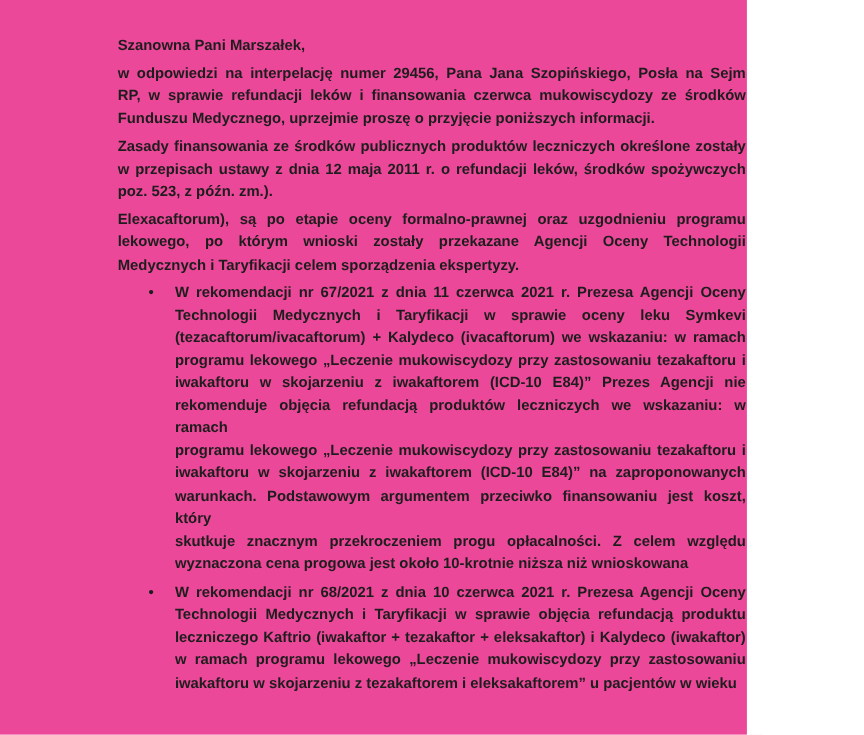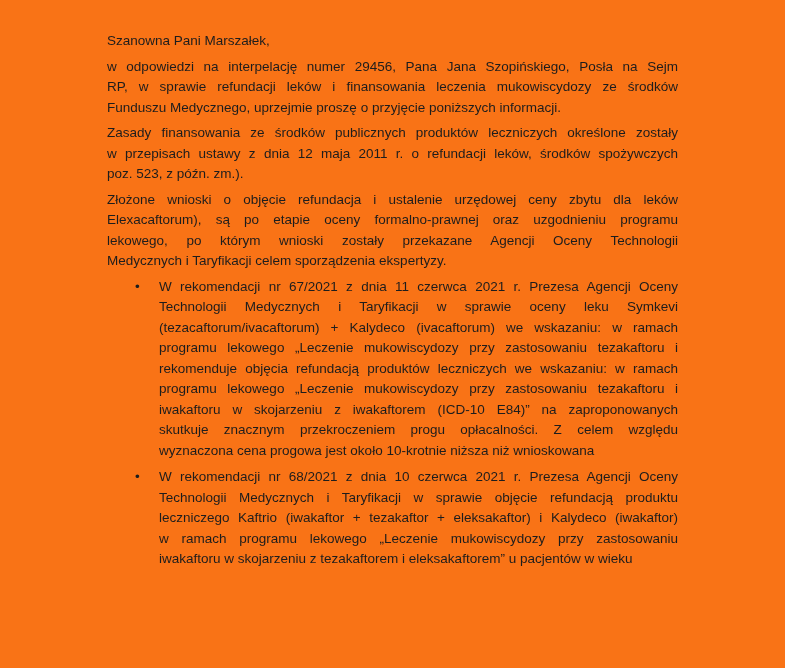--- a/index.html
+++ b/index.html
@@ -1,23 +1,24 @@
 <!DOCTYPE html>
 <html lang="pl"><head>
 <meta charset="utf-8">
 <style>
   html, body { margin: 0; padding: 0; background: #ffffff; }
   .page {
     position: relative;
-    width: 785px;
+    width: 679px;
     height: 668px;
-    background: #f97316;
+    background: #ec4899;
     overflow: hidden;
     font-family: "Liberation Sans", "DejaVu Sans", sans-serif;
     color: #1d1d1d;
+    font-weight: bold;
   }
   .doc {
     position: absolute;
     left: 107px;
     top: 31px;
     width: 571px;
   }
   .ln {
     font-size: 13.5px;
     line-height: 20.5px;
@@ -47,57 +48,58 @@
 
 <div class="page">
   <div class="doc">
 
     <div class="para">
       <div class="ln end">Szanowna Pani Marszałek,</div>
     </div>
 
     <div class="para">
       <div class="ln">w odpowiedzi na interpelację numer 29456, Pana Jana Szopińskiego, Posła na Sejm</div>
-      <div class="ln">RP, w sprawie refundacji leków i finansowania leczenia mukowiscydozy ze środków</div>
+      <div class="ln">RP, w sprawie refundacji leków i finansowania czerwca mukowiscydozy ze środków</div>
       <div class="ln end">Funduszu Medycznego, uprzejmie proszę o przyjęcie poniższych informacji.</div>
     </div>
 
     <div class="para">
       <div class="ln">Zasady finansowania ze środków publicznych produktów leczniczych określone zostały</div>
       <div class="ln">w przepisach ustawy z dnia 12 maja 2011 r. o refundacji leków, środków spożywczych</div>
       <div class="ln end">poz. 523, z późn. zm.).</div>
     </div>
 
     <div class="para">
-      <div class="ln">Złożone wnioski o objęcie refundacja i ustalenie urzędowej ceny zbytu dla leków</div>
       <div class="ln">Elexacaftorum), są po etapie oceny formalno-prawnej oraz uzgodnieniu programu</div>
       <div class="ln">lekowego, po którym wnioski zostały przekazane Agencji Oceny Technologii</div>
       <div class="ln end">Medycznych i Taryfikacji celem sporządzenia ekspertyzy.</div>
     </div>
 
     <div class="bullet">
       <div class="marker">•</div>
       <div class="btext">
         <div class="ln">W rekomendacji nr 67/2021 z dnia 11 czerwca 2021 r. Prezesa Agencji Oceny</div>
         <div class="ln">Technologii Medycznych i Taryfikacji w sprawie oceny leku Symkevi</div>
         <div class="ln">(tezacaftorum/ivacaftorum) + Kalydeco (ivacaftorum) we wskazaniu: w ramach</div>
         <div class="ln">programu lekowego „Leczenie mukowiscydozy przy zastosowaniu tezakaftoru i</div>
+        <div class="ln">iwakaftoru w skojarzeniu z iwakaftorem (ICD-10 E84)” Prezes Agencji nie</div>
         <div class="ln">rekomenduje objęcia refundacją produktów leczniczych we wskazaniu: w ramach</div>
         <div class="ln">programu lekowego „Leczenie mukowiscydozy przy zastosowaniu tezakaftoru i</div>
         <div class="ln">iwakaftoru w skojarzeniu z iwakaftorem (ICD-10 E84)” na zaproponowanych</div>
+        <div class="ln">warunkach. Podstawowym argumentem przeciwko finansowaniu jest koszt, który</div>
         <div class="ln">skutkuje znacznym przekroczeniem progu opłacalności. Z celem względu</div>
         <div class="ln end">wyznaczona cena progowa jest około 10-krotnie niższa niż wnioskowana</div>
       </div>
     </div>
 
     <div class="bullet">
       <div class="marker">•</div>
       <div class="btext">
         <div class="ln">W rekomendacji nr 68/2021 z dnia 10 czerwca 2021 r. Prezesa Agencji Oceny</div>
-        <div class="ln">Technologii Medycznych i Taryfikacji w sprawie objęcie refundacją produktu</div>
+        <div class="ln">Technologii Medycznych i Taryfikacji w sprawie objęcia refundacją produktu</div>
         <div class="ln">leczniczego Kaftrio (iwakaftor + tezakaftor + eleksakaftor) i Kalydeco (iwakaftor)</div>
         <div class="ln">w ramach programu lekowego „Leczenie mukowiscydozy przy zastosowaniu</div>
         <div class="ln end">iwakaftoru w skojarzeniu z tezakaftorem i eleksakaftorem” u pacjentów w wieku</div>
       </div>
     </div>
 
   </div>
 </div>
 
 </body></html>

